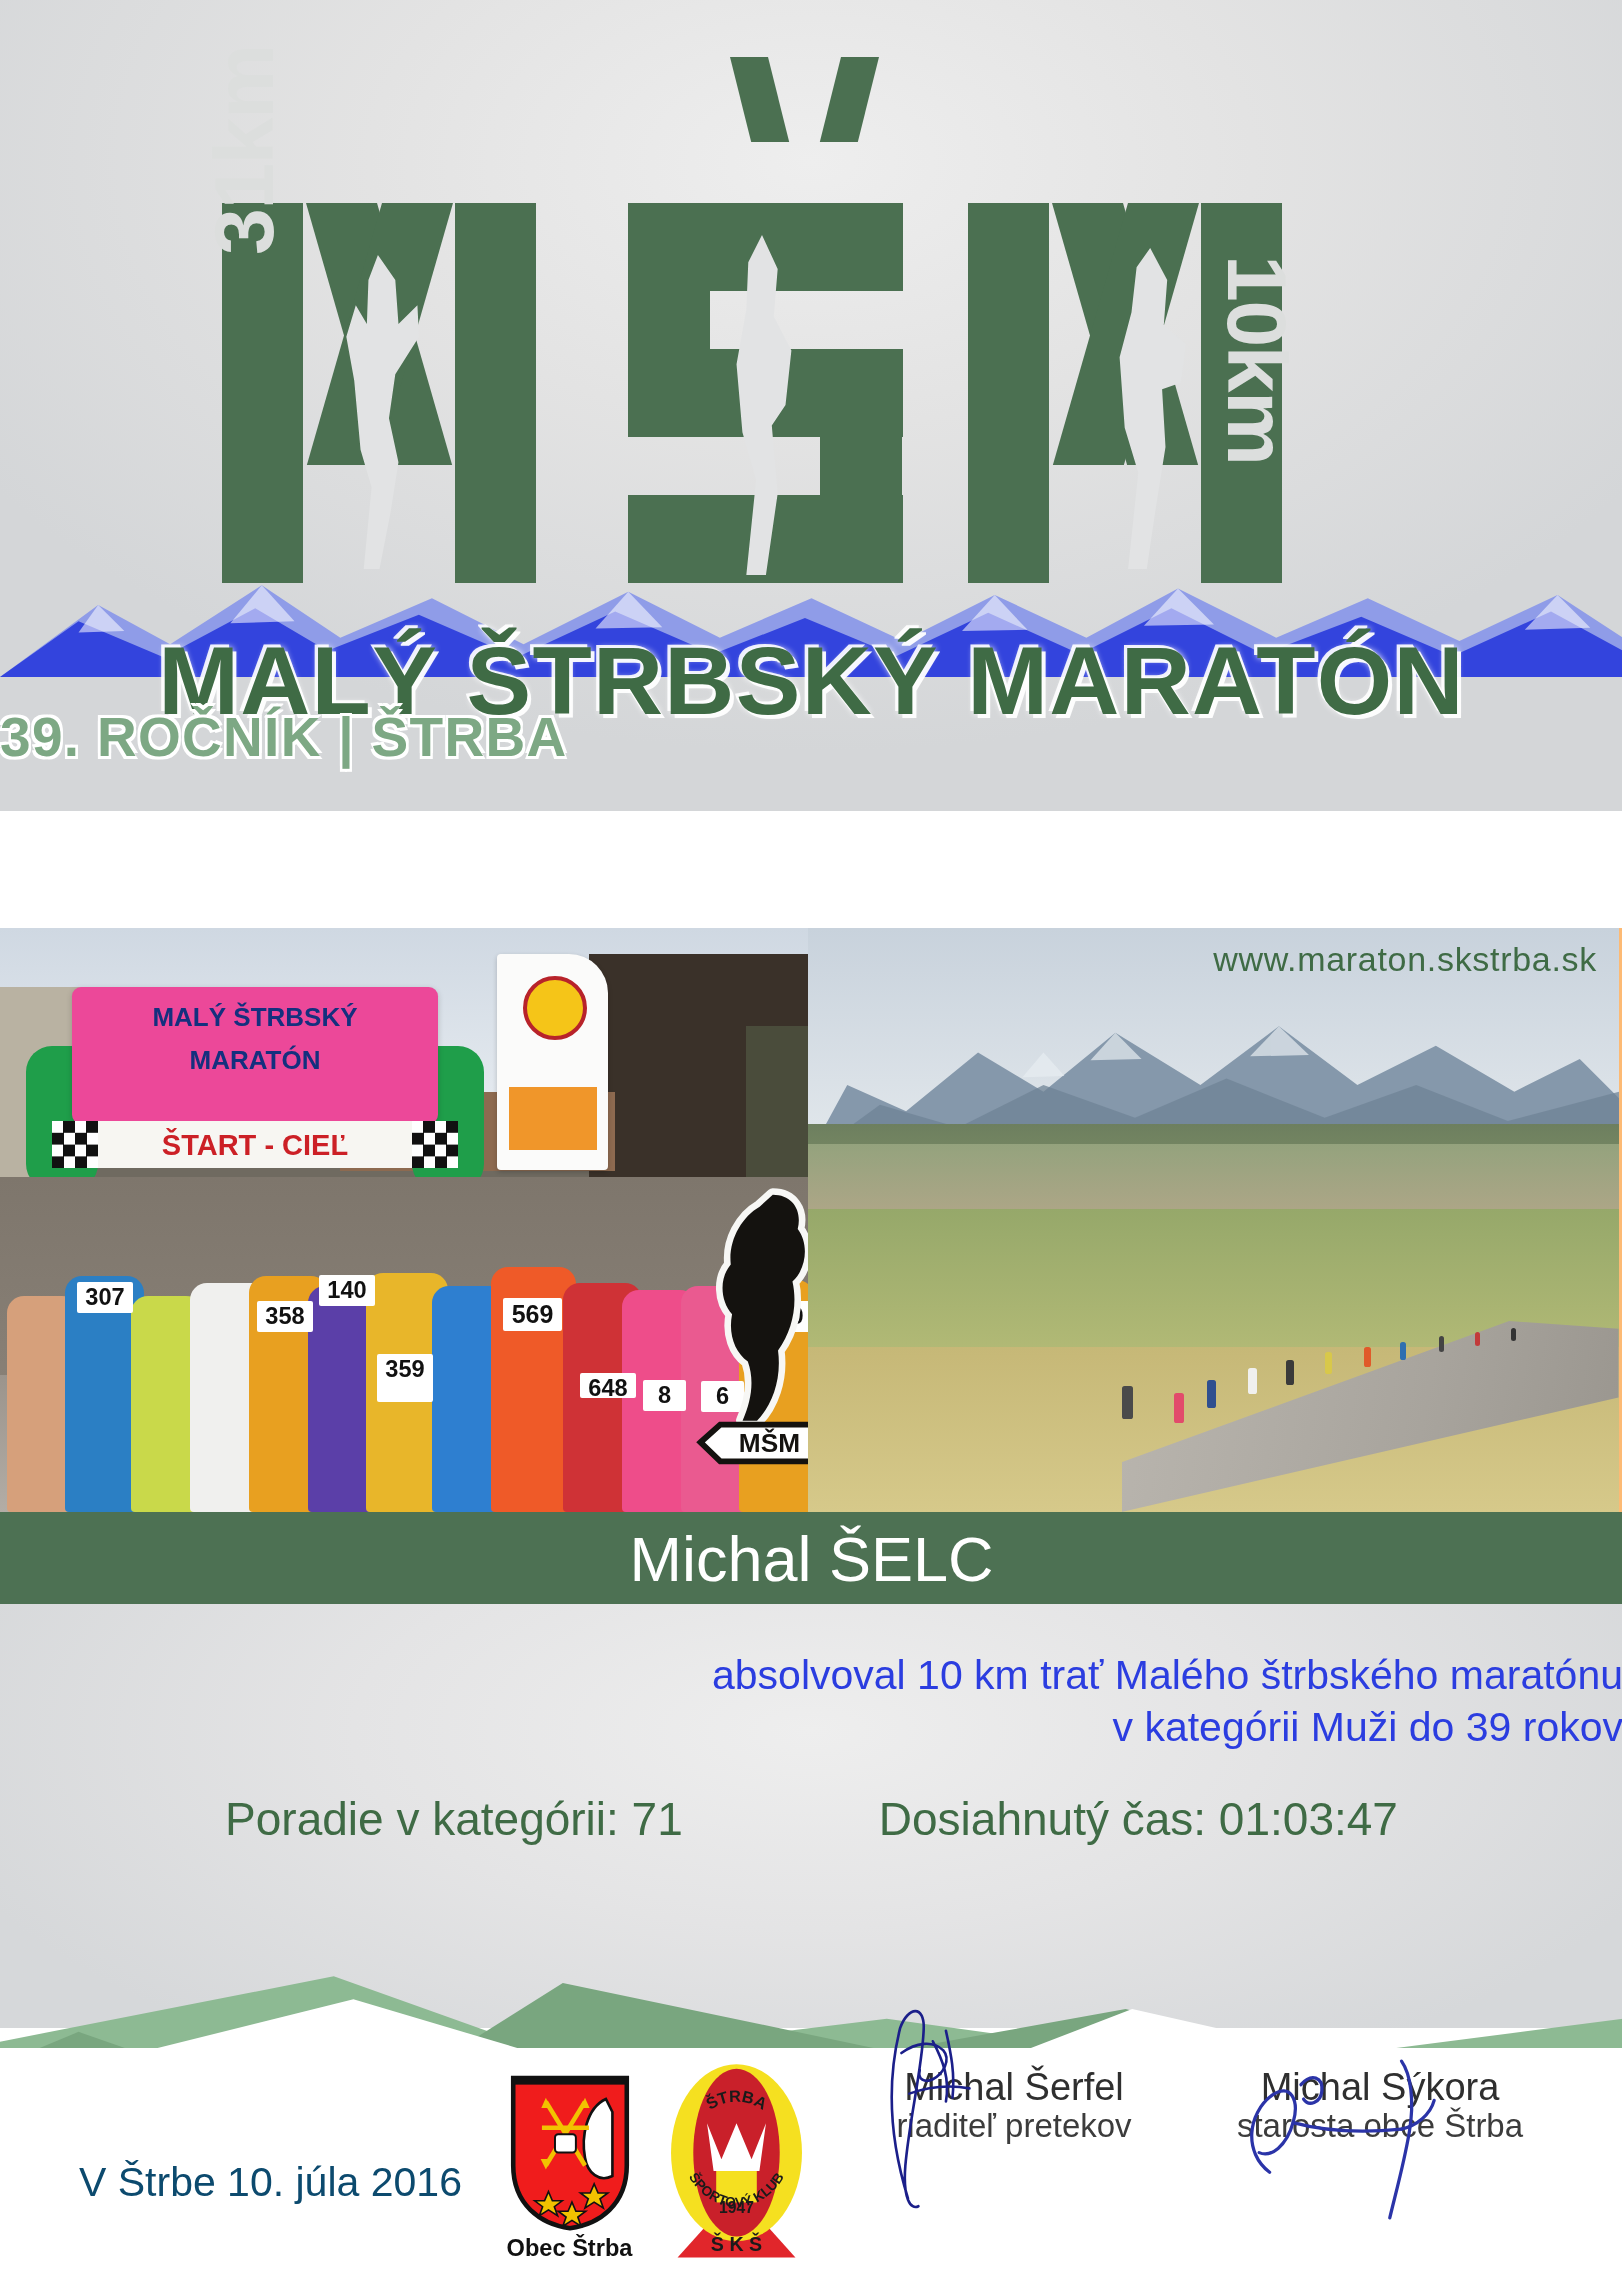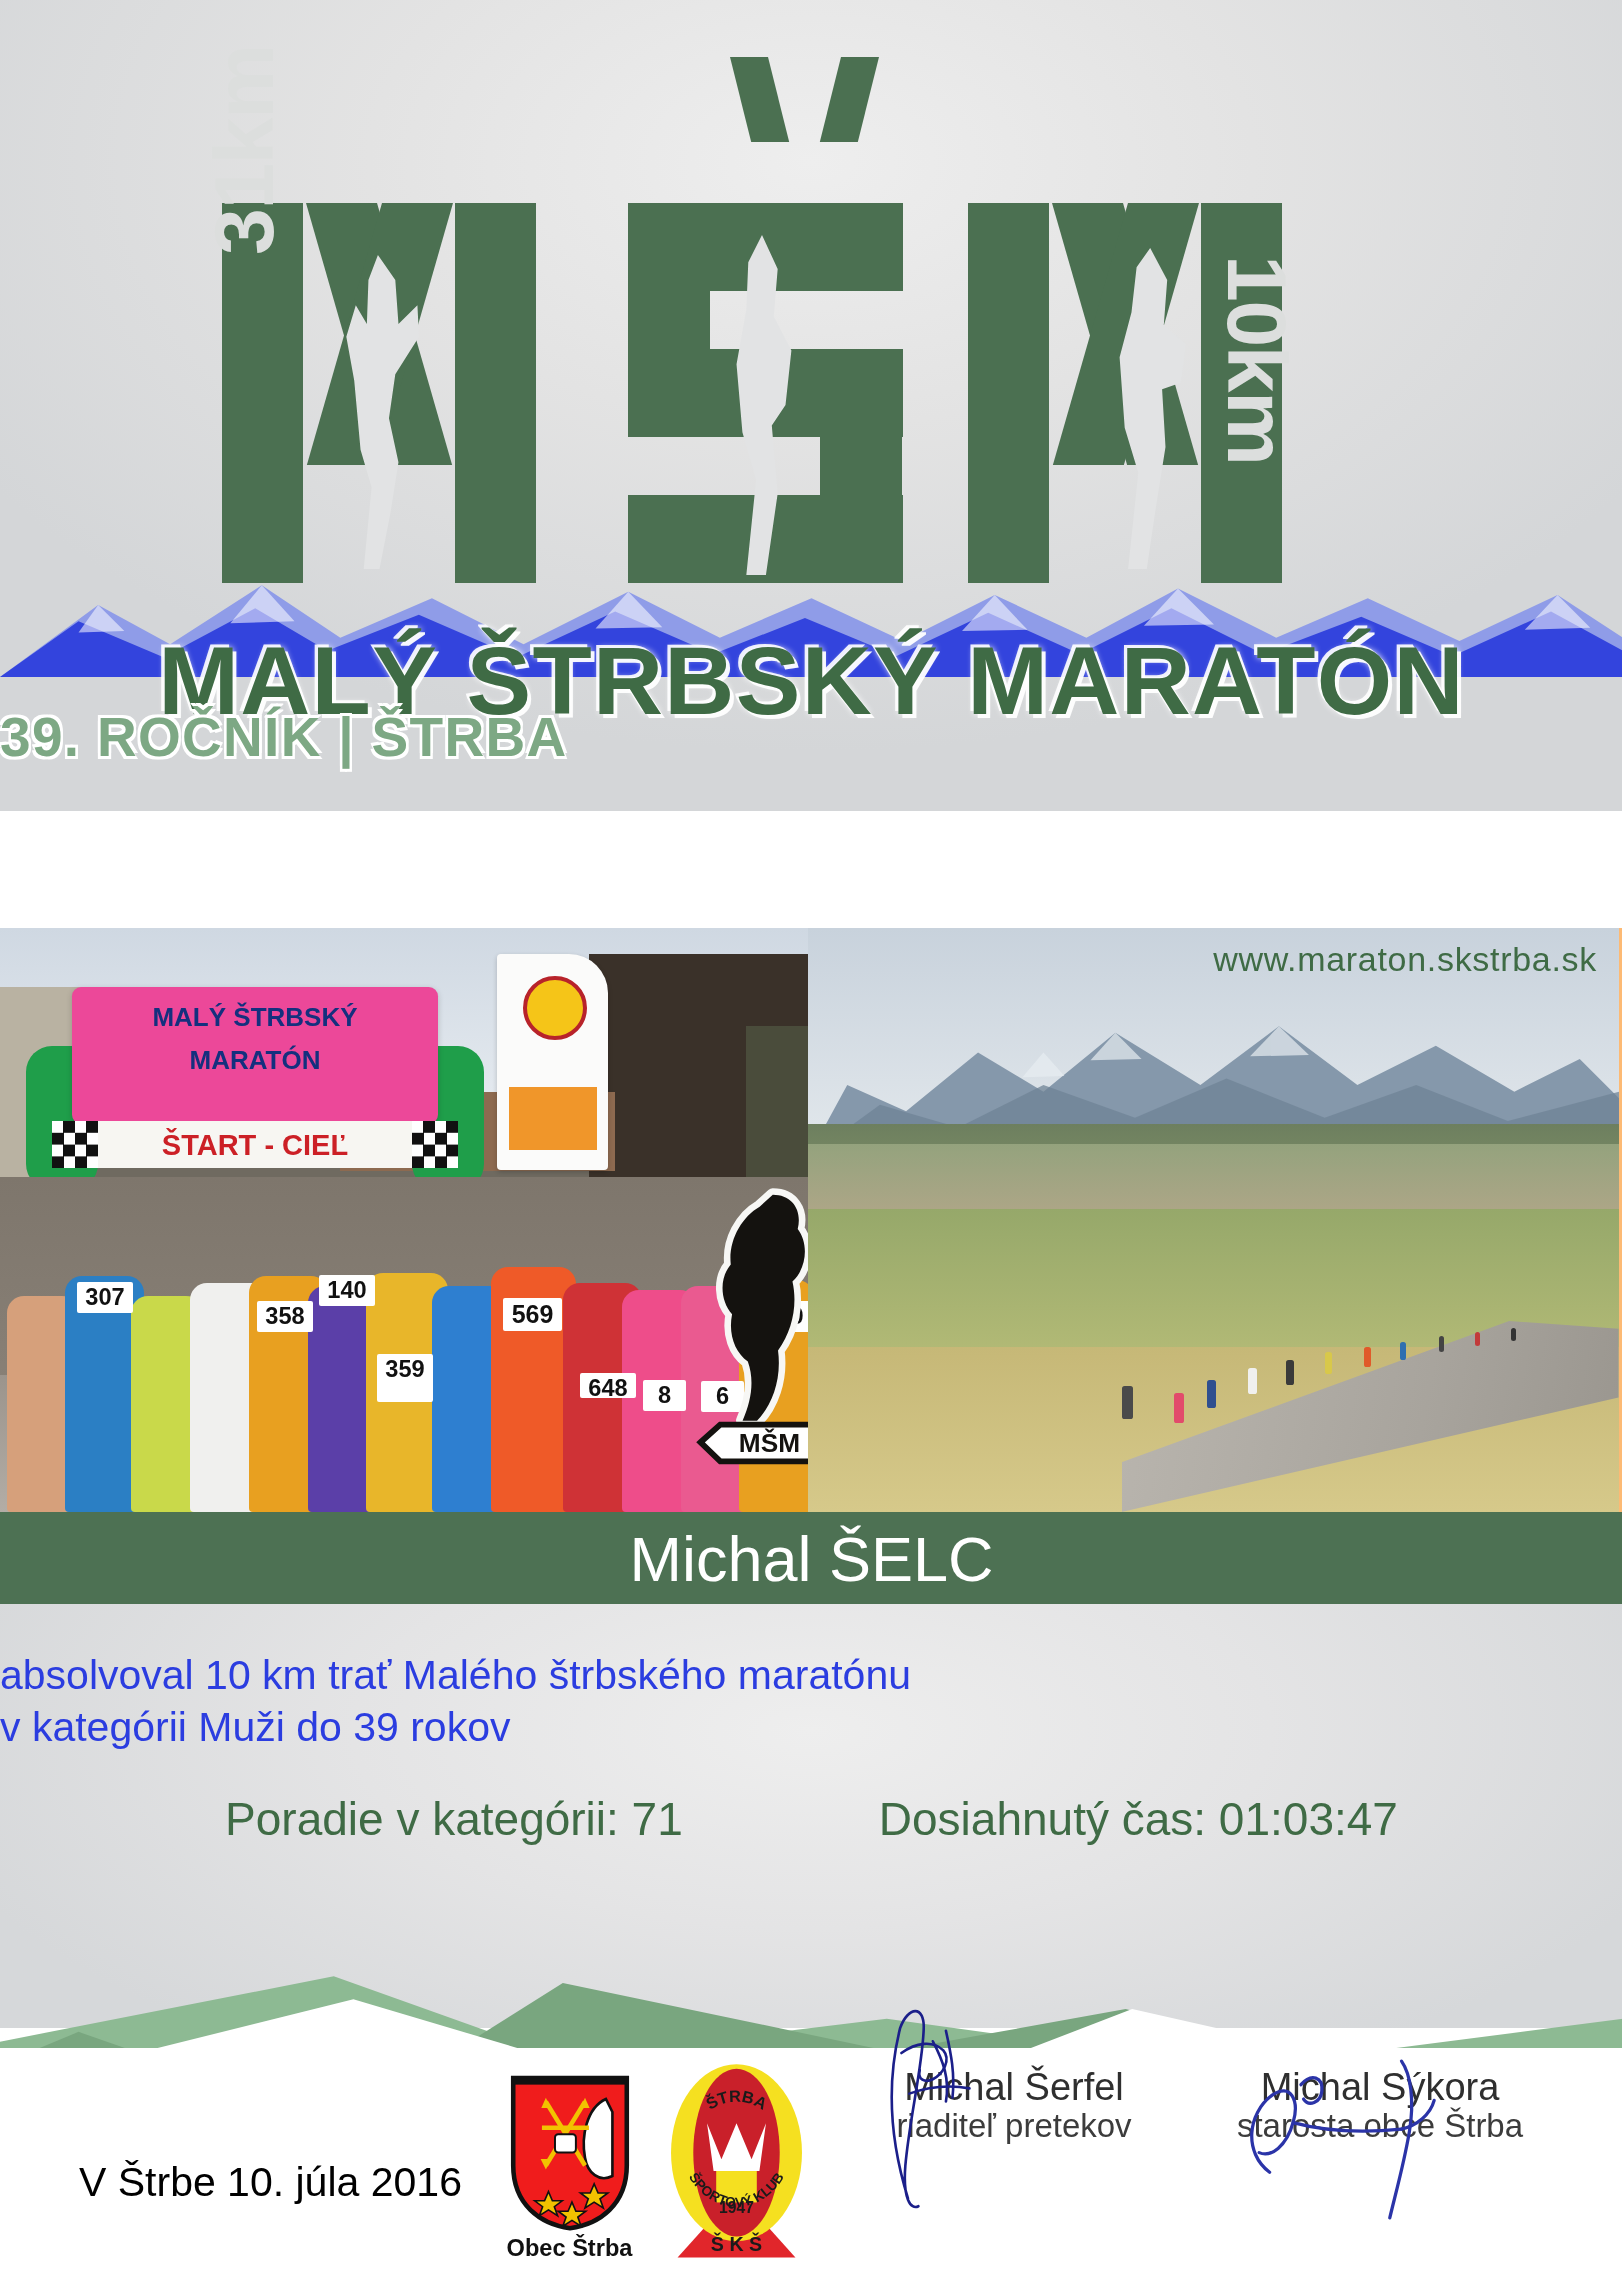--- a/index.html
+++ b/index.html
@@ -135,41 +135,41 @@
      background:linear-gradient(100deg,#b9b5ae 0%,#a8a49d 60%,#9a968f 100%);
      clip-path:polygon(78% 0,100% 4%,100% 40%,0 100%,0 74%);}
   .pr-runner{position:absolute;border-radius:2.6px;}
   .url{
     position:absolute;right:26px;top:11.8px;font-size:34px;color:#3f6b45;letter-spacing:0.7px;
     font-family:"Liberation Sans",sans-serif;
   }
 
   
   .desc{
-    position:absolute;left:0;top:1649px;width:1623px;text-align:left;
+    position:absolute;left:0;top:1649px;width:1623px;text-align:right;
     color:#2b3de0;font-size:41px;line-height:1.28;font-weight:400;
   }
   .results{
     position:absolute;left:0;top:1792px;width:1623px;
     display:flex;justify-content:center;gap:196px;
     color:#3f6b45;font-size:46px;
   }
 
   
   .bodybg{
     position:absolute;left:0;top:1604px;width:1623px;height:424px;
     background:radial-gradient(ellipse 916px 393px at 50% 30%, #eeeeee 0%, #e4e4e5 50%, #d6d8da 100%);
     z-index:0;
   }
   .deco{position:absolute;left:0;top:1898px;width:1623px;height:222px;z-index:1;}
   .deco svg{display:block;width:1623px;height:222px;}
   .footer{position:absolute;left:0;top:2048px;width:1623px;height:247px;background:#fff;z-index:2;}
 
   .date{
-    position:absolute;left:79px;top:2159px;font-size:41px;color:#000000;z-index:3;
+    position:absolute;left:79px;top:2159px;font-size:41px;color:#0c4a6e;z-index:3;
   }
   .crestwrap{position:absolute;left:504px;top:2074px;width:131px;z-index:3;text-align:center;}
   .crest{width:124px;height:157px;display:block;margin:0 auto;}
   .crestlabel{font-size:23.6px;font-weight:700;color:#111;margin-top:3.9px;}
   .sksemblem{position:absolute;left:661px;top:2061px;width:151px;height:203px;z-index:3;}
 
   .sigblock{position:absolute;z-index:3;text-align:center;width:366px;}
   .sig1{left:831px;top:2068px;}
   .sig2{left:1197px;top:2068px;}
   .signame{font-size:38px;color:#2f2f2f;line-height:1.05;}

